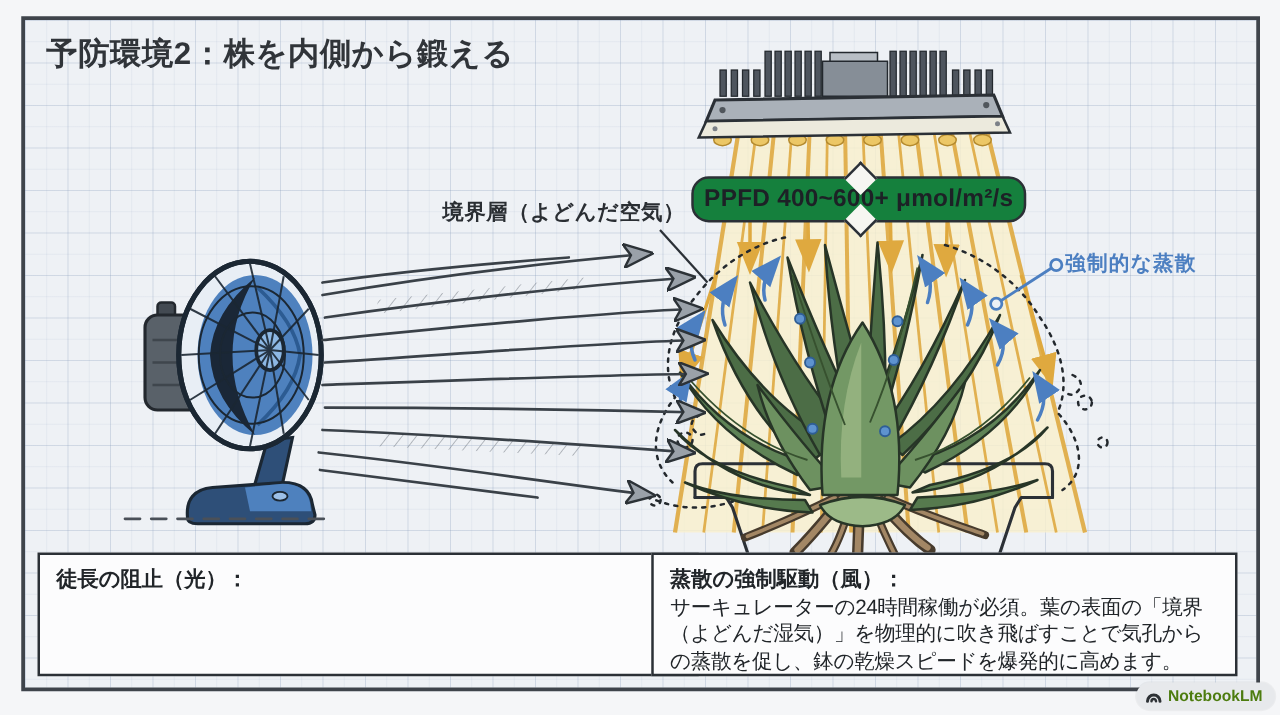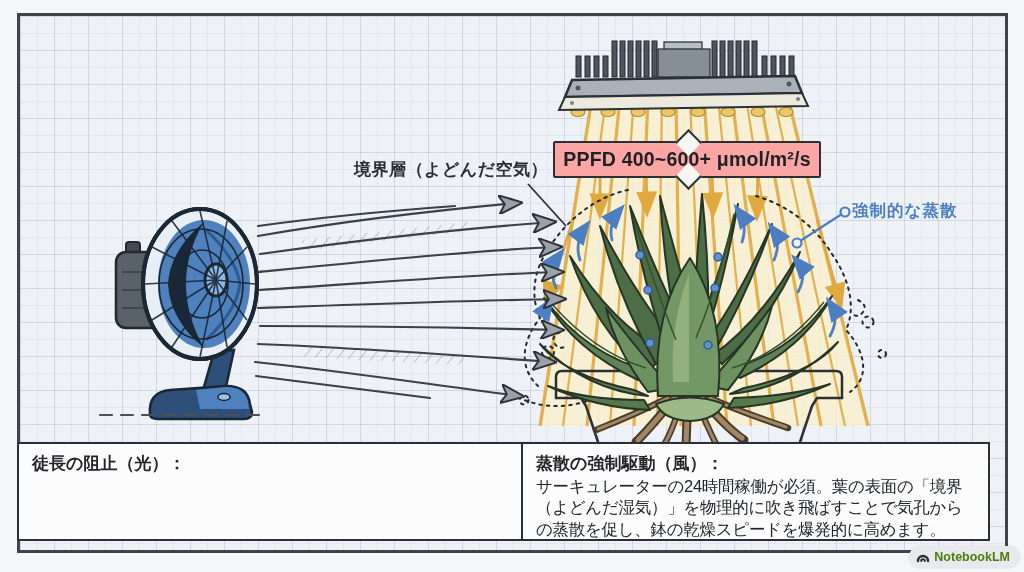--- a/index.html
+++ b/index.html
@@ -23,21 +23,21 @@
   svg.scene { position:absolute; left:0; top:0; width:1024px; height:572px; }
 
   .title {
     position:absolute; left:37px; top:26px;
     font-size:25px; font-weight:bold; color:#303439;
     line-height:34px; letter-spacing:.5px;
   }
 
   .ppfd-box {
     position:absolute; left:553px; top:141px; width:268px; height:37px;
-    background:#fca5a5; border:2.5px solid #2b3036; border-radius:2px;
+    background:#15803d; border:2.5px solid #2b3036; border-radius:14px;
     display:flex; align-items:center; justify-content:center;
     font-size:19.5px; font-weight:bold; color:#1d2126; letter-spacing:.2px;
   }
   .ppfd-box::before, .ppfd-box::after {
     content:""; position:absolute; left:50%; width:17px; height:17px;
     margin-left:-8.5px; background:#f6f6f2; transform:rotate(45deg);
   }
   .ppfd-box::before { top:-10px; border-left:2.5px solid #2b3036; border-top:2.5px solid #2b3036; }
   .ppfd-box::after  { bottom:-10px; border-right:2.5px solid #2b3036; border-bottom:2.5px solid #2b3036; }
 
@@ -48,21 +48,21 @@
   .transp-label {
     position:absolute; left:852px; top:200px;
     font-size:16.5px; font-weight:600; color:#4c7fc1; letter-spacing:1px;font-family:Liberation Serif, serif;
   }
 
   .note {
     position:absolute; top:442px; height:99px;
     background:#fcfcfd; border:2px solid #2b3036;
     padding:8px 13px 8px 13px; color:#212529;
   }
-  .note-left  { left:17px;  width:529px; font-size:17.5px; }
+  .note-left  { left:30px;  width:529px; font-size:17.5px; }
   .note-right { left:521px; width:469px; font-size:16.5px; }
   .note .head { display:block; font-weight:bold; font-size:17px; margin-bottom:1px; }
   .note .body { display:block; line-height:1.3; letter-spacing:-.3px; }
 
   .badge {
     position:absolute; right:4px; bottom:4px; height:22px;
     background:#e7e9ec; border-radius:12px;
     display:flex; align-items:center; gap:4px;
     padding:0 10px 0 7px;
     font-size:12.5px; font-weight:600; color:#4d7c0f;
@@ -324,20 +324,21 @@
 
   <g>
     <line x1="528" y1="184" x2="566" y2="226" stroke="#2b3036" stroke-width="1.8"></line>
     <line x1="845" y1="212" x2="797" y2="243" stroke="#4c7fc1" stroke-width="2.2"></line>
     <circle cx="845" cy="212" r="4.5" fill="#eef1f5" stroke="#4c7fc1" stroke-width="2.2"></circle>
     <circle cx="797" cy="243" r="4.5" fill="#eef1f5" stroke="#4c7fc1" stroke-width="2.2"></circle>
   </g>
 </svg>
 
 <div class="title">
+  <div>予防環境2：株を内側から鍛える</div>
 </div>
 
 <div class="ppfd-box">PPFD 400~600+ μmol/m²/s</div>
 
 <div class="boundary-label">境界層（よどんだ空気）</div>
 
 <div class="transp-label">強制的な蒸散</div>
 
 <div class="note note-left">
   <span class="head">徒長の阻止（光）：</span>

